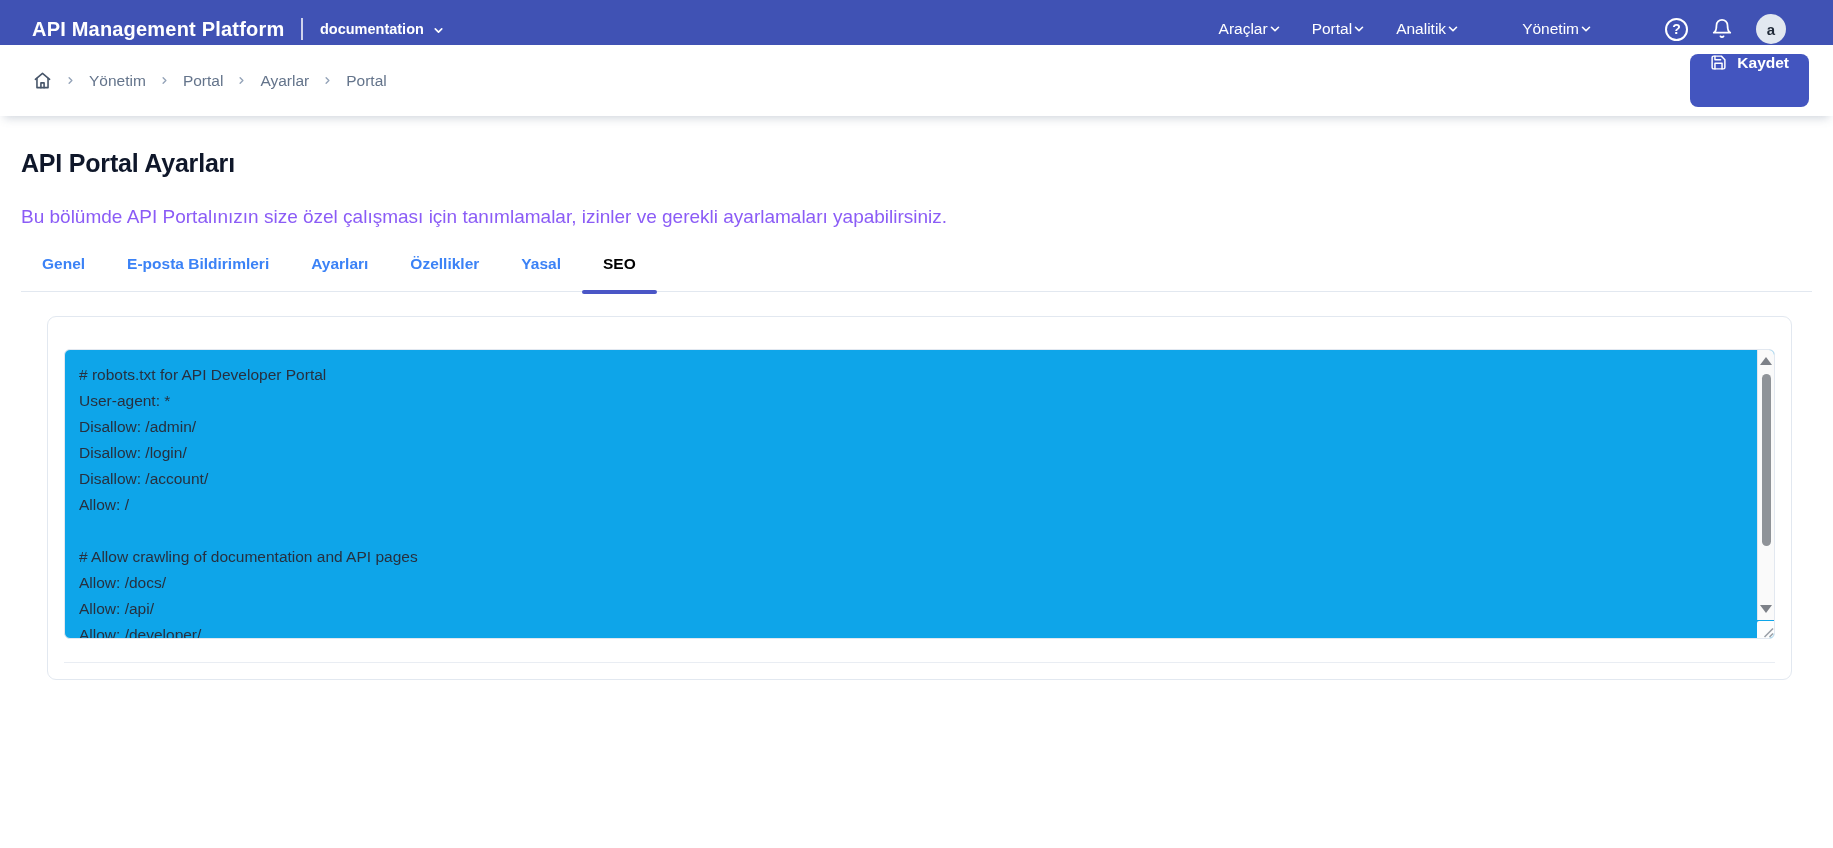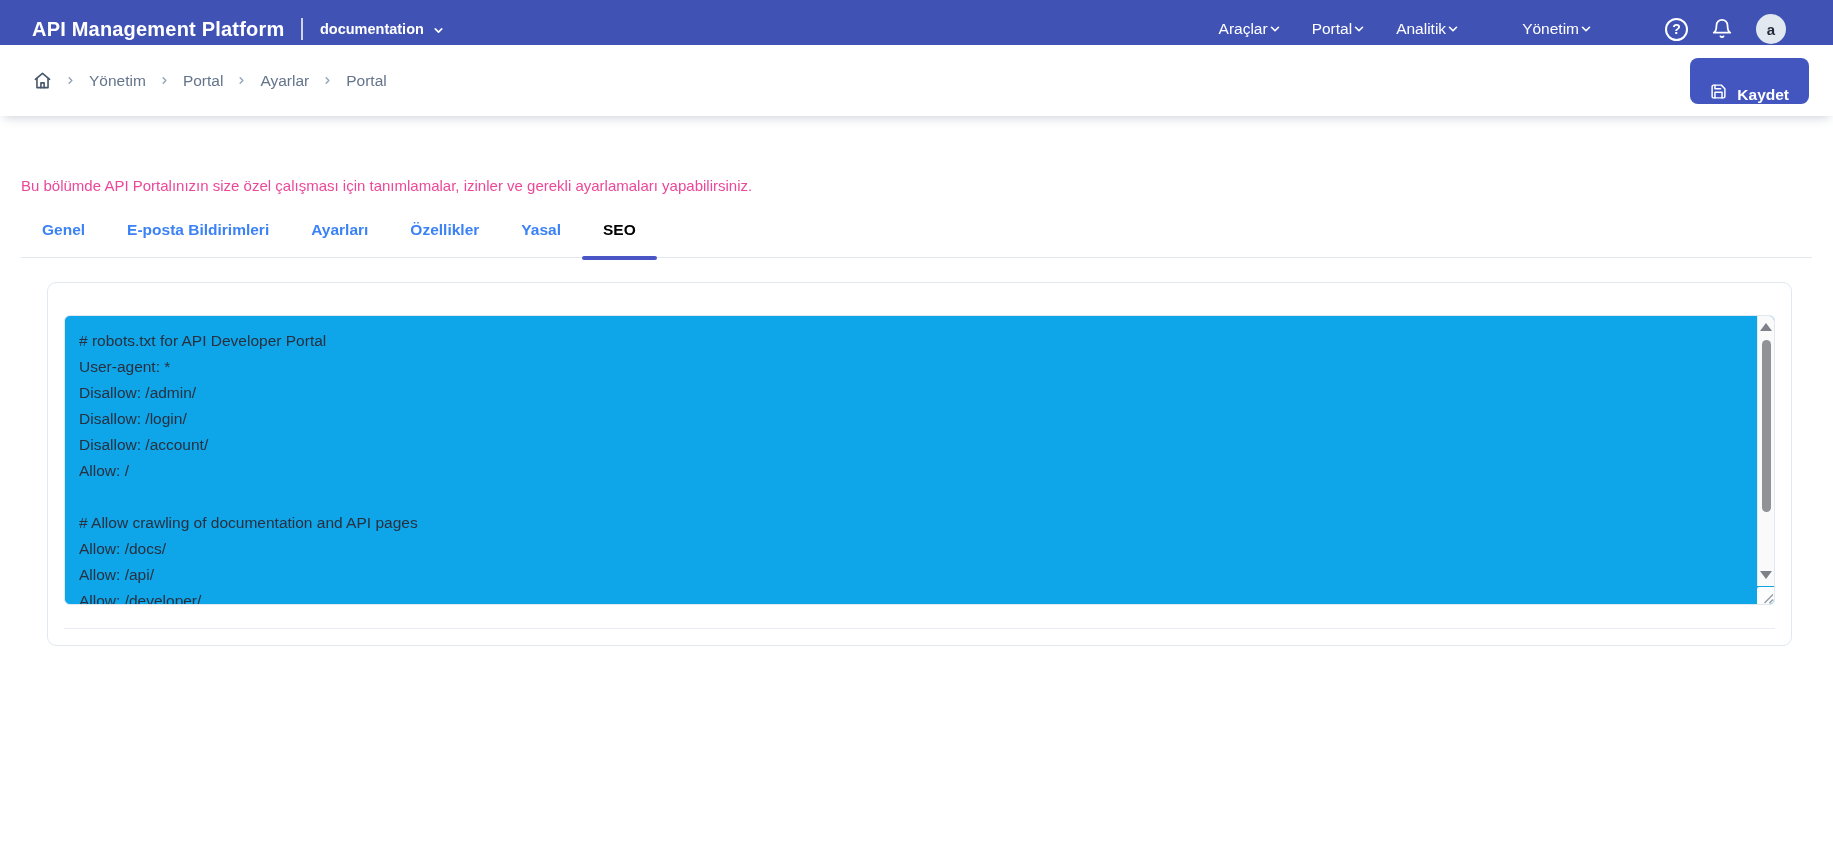--- a/index.html
+++ b/index.html
@@ -27,28 +27,28 @@
   .avatar { width:30px; height:30px; border-radius:50%; background:#e2e8f0; color:#1f2937;
     font-size:15px; font-weight:700; display:flex; align-items:center; justify-content:center;
     cursor:pointer; }
 
   
   .breadcrumb-bar { height:71px; background:#fff; display:flex; align-items:center;
     padding:0 24px 0 33px; box-shadow:0 6px 9px -4px rgba(100,116,139,.30); position:relative; z-index:2; }
   .crumbs { display:flex; align-items:center; gap:13px; font-size:15.5px; color:#64748b; }
   .crumb { cursor:pointer; }
   .home-btn { display:flex; cursor:pointer; }
-  .save-btn { margin-left:auto; height:46px; padding:0 20px; background:#4355bf; border:none;
+  .save-btn { margin-left:auto; height:53px; padding:0 20px; background:#4355bf; border:none;
     border-radius:8px; color:#fff; font-family:inherit; font-size:15.5px; font-weight:700;
-    display:flex; align-items:flex-end; gap:10px; cursor:pointer; }
+    display:flex; align-items:flex-start; gap:10px; cursor:pointer; }
 
   
   .main { padding:33px 21px 0; }
   .page-title { font-size:25px; font-weight:800; color:#0f172a; letter-spacing:-.2px; }
-  .page-subtitle { margin-top:28px; font-size:15px; color:#ec4899; }
+  .page-subtitle { margin-top:28px; font-size:19px; color:#8b5cf6; }
 
   .tabs { margin-top:27px; display:flex; border-bottom:1.5px solid #e2e8f0; }
   .tab { padding:0 21px 18px; font-size:15.5px; font-weight:700; color:#3b82f6;
     position:relative; cursor:pointer; white-space:nowrap; }
   .tab.active { color:#000000; }
   .tab.active::after { content:""; position:absolute; left:0; right:0; bottom:-2.5px;
     height:3.5px; background:#4a56c6; border-radius:2px; }
 
   
   .card { margin:24px 20px 0 26px; background:#fff; border:1px solid #e2e8f0;
@@ -189,20 +189,21 @@
         <path d="M19 21H5a2 2 0 0 1-2-2V5a2 2 0 0 1 2-2h11l5 5v11a2 2 0 0 1-2 2z"></path>
         <polyline points="17 21 17 13 7 13 7 21"></polyline>
         <polyline points="7 3 7 8 15 8"></polyline>
       </svg>
     </span>
     <span>Kaydet</span>
   </button>
 </div>
 
 <main class="main">
+  <h1 class="page-title">API Portal Ayarları</h1>
   <p class="page-subtitle">Bu bölümde API Portalınızın size özel çalışması için tanımlamalar, izinler ve gerekli ayarlamaları yapabilirsiniz.</p>
 
   <div class="tabs">
     <div class="tab">Genel</div>
     <div class="tab">E-posta Bildirimleri</div>
     <div class="tab">Ayarları</div>
     <div class="tab">Özellikler</div>
     <div class="tab">Yasal</div>
     <div class="tab active">SEO</div>
   </div>

